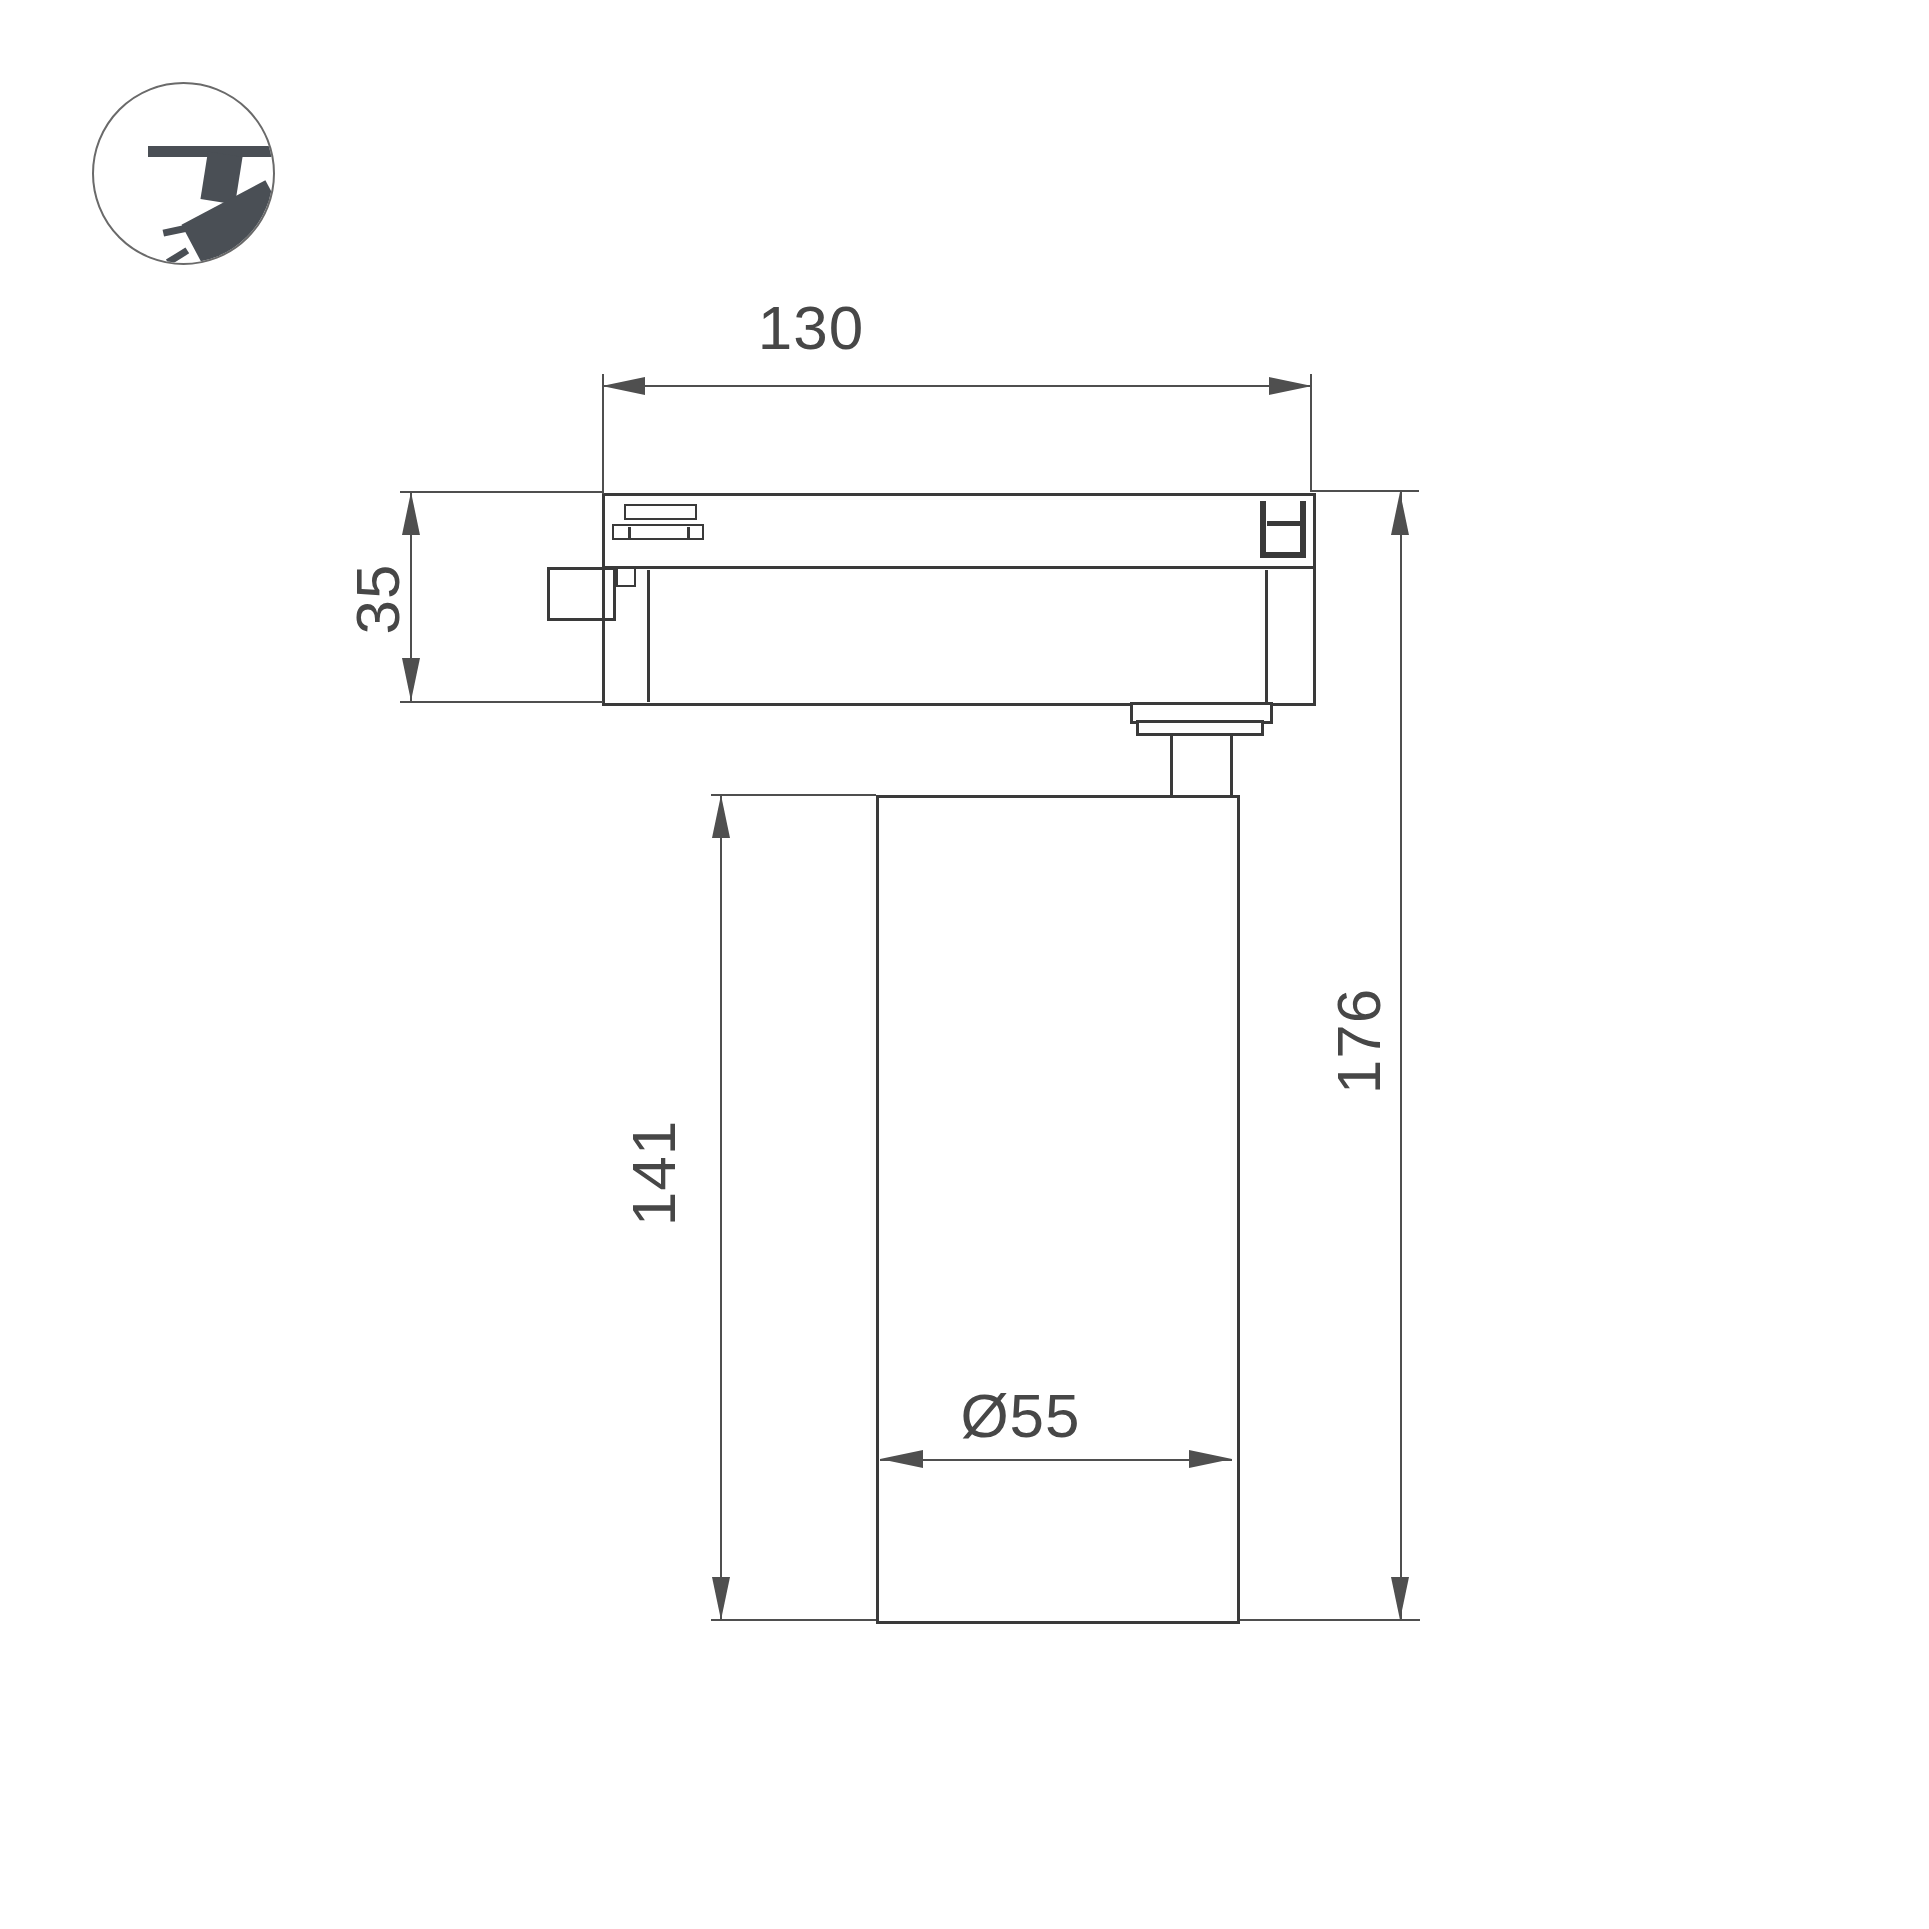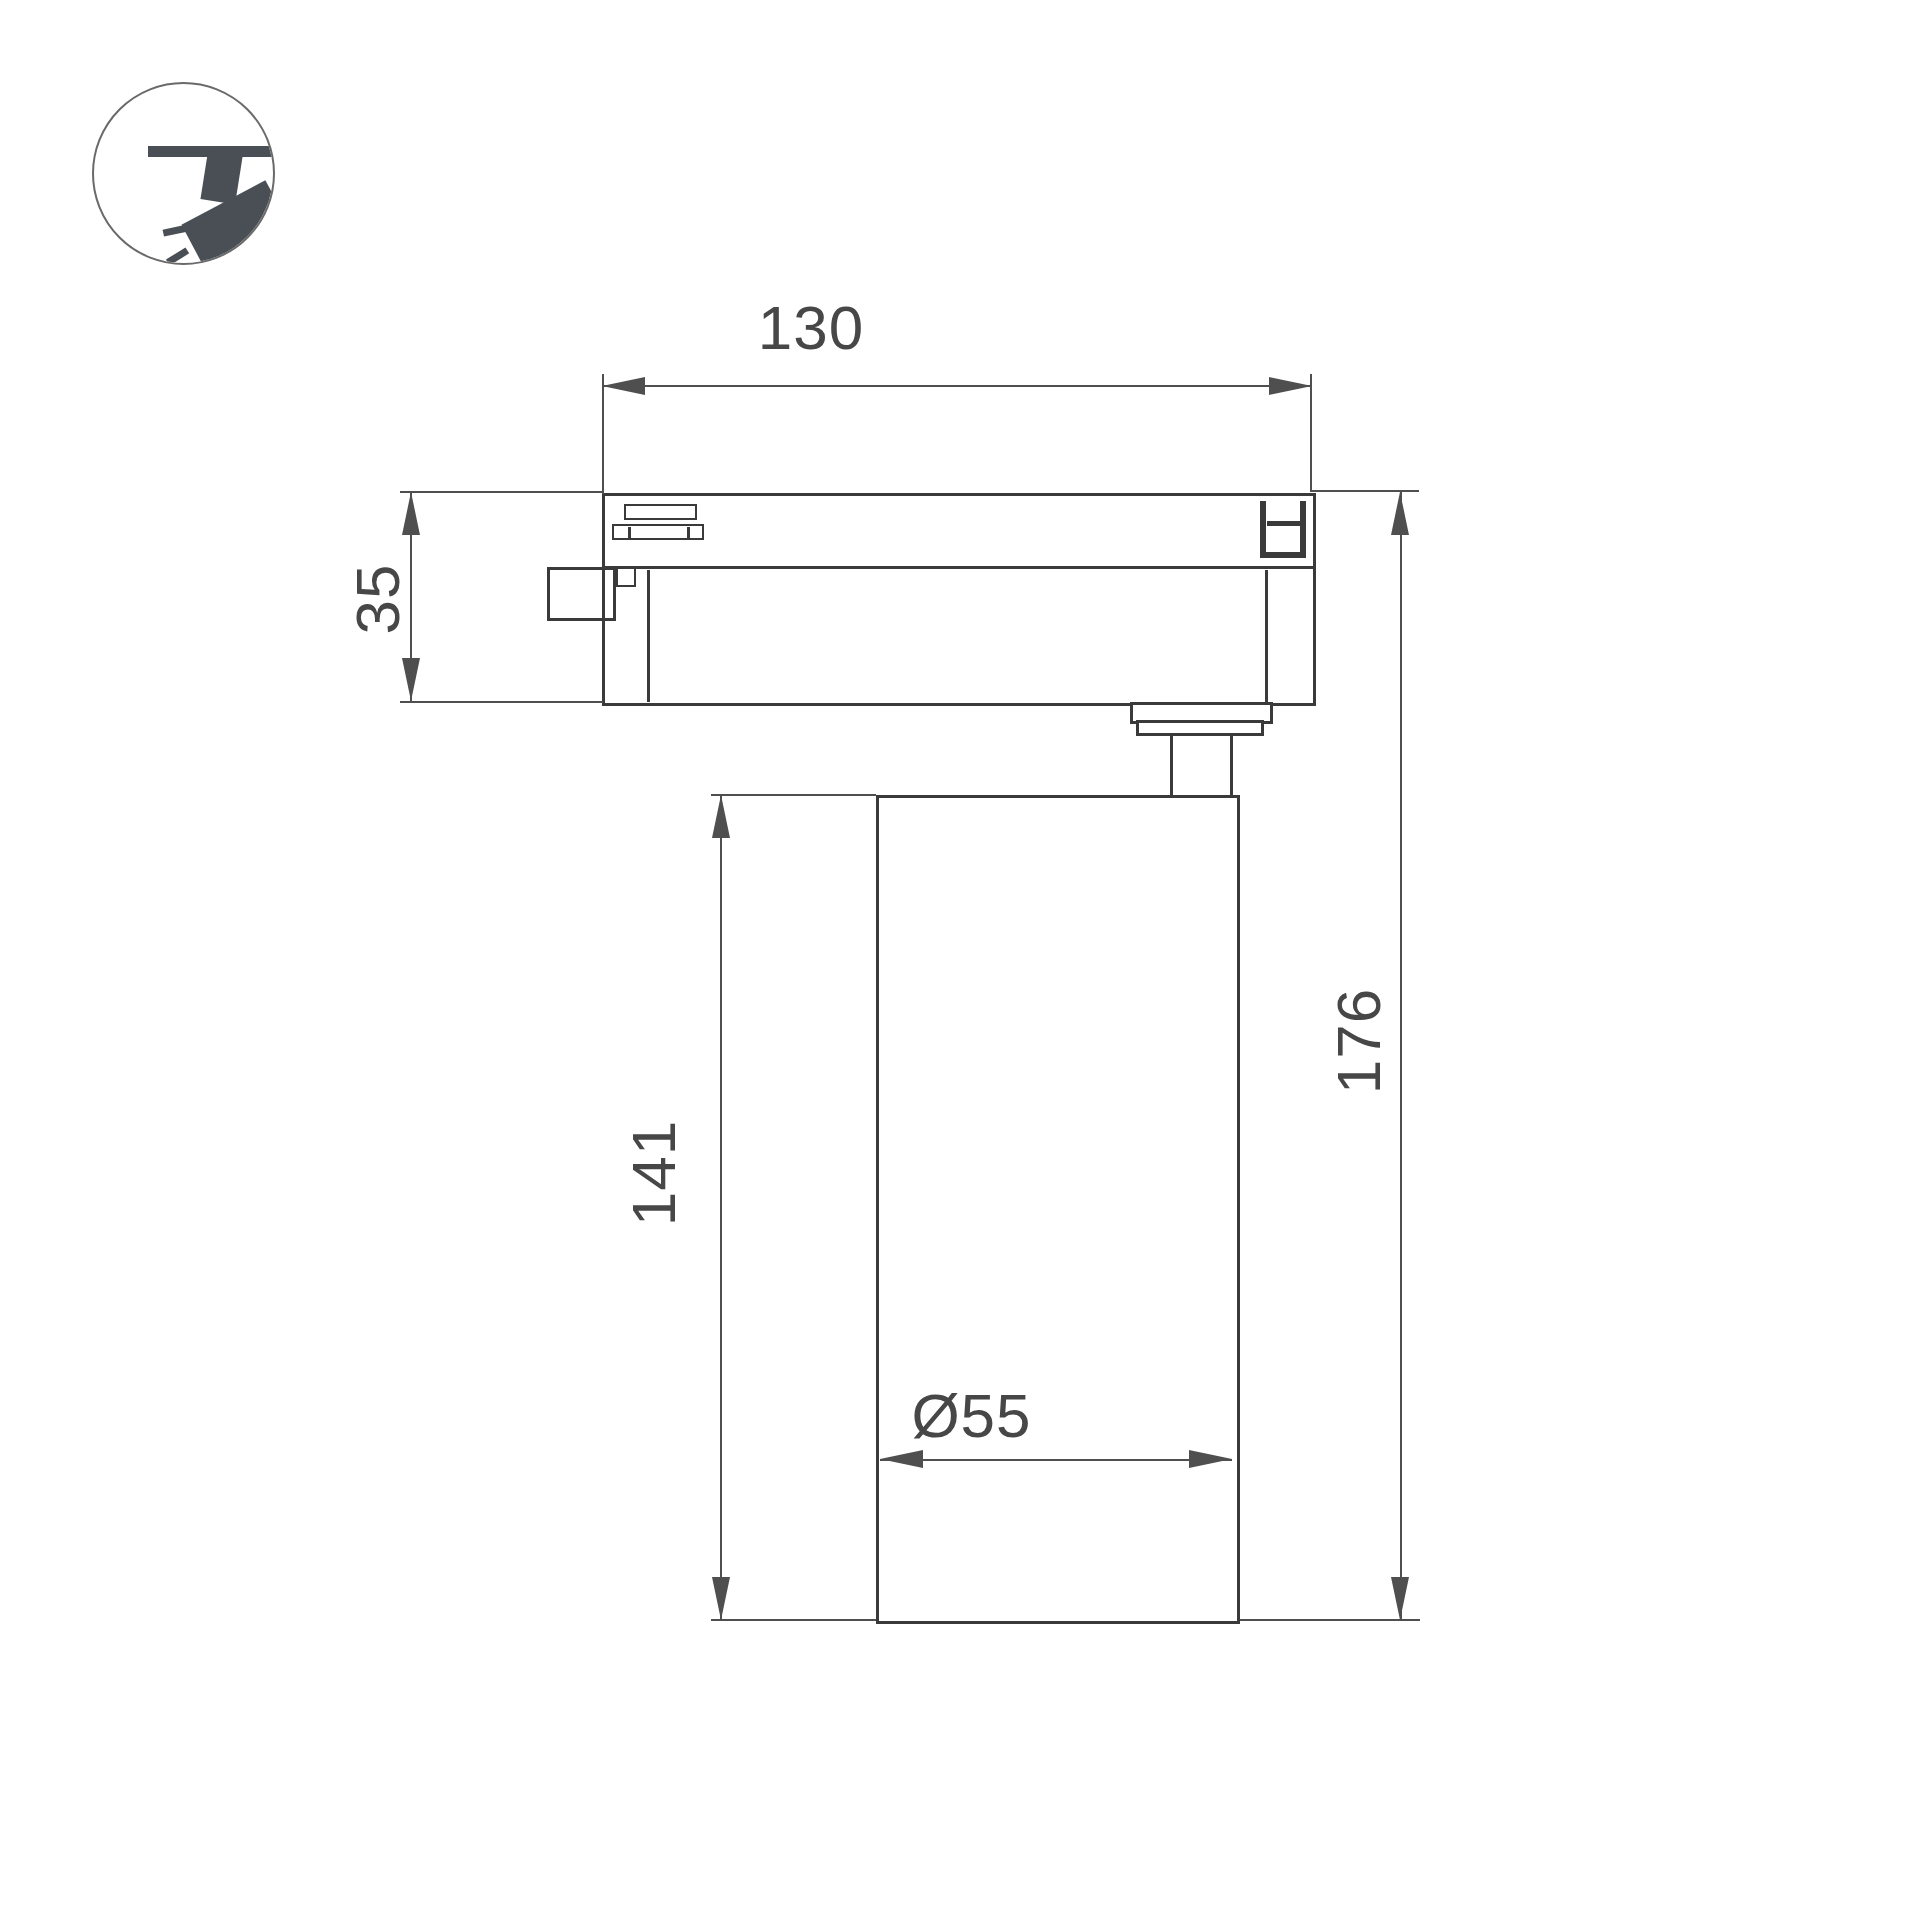--- a/index.html
+++ b/index.html
@@ -97,16 +97,16 @@
   <div class="dline" style="left:1312px;top:490px;width:107px;height:1.9px;"></div>
   <div class="dline" style="left:1240px;top:1619px;width:180px;height:1.9px;"></div>
   <div class="dline" style="left:1400px;top:492px;width:1.9px;height:1128px;"></div>
   <div class="arr up" style="left:1391px;top:492px;"></div>
   <div class="arr down" style="left:1391px;top:1577px;"></div>
   <div class="dimlabel rot" style="left:1271px;top:1010px;width:174px;height:62px;">176</div>
 
   <div class="dline" style="left:880px;top:1459px;width:352px;height:1.9px;"></div>
   <div class="arr left" style="left:880px;top:1450px;"></div>
   <div class="arr right" style="left:1189px;top:1450px;"></div>
-  <div class="dimlabel" style="left:875px;top:1383px;width:193px;height:64px;text-align:right;">Ø55</div>
+  <div class="dimlabel" style="left:924px;top:1383px;width:193px;height:64px;text-align:right;">Ø55</div>
 
 </div>
 
 
 </body></html>

